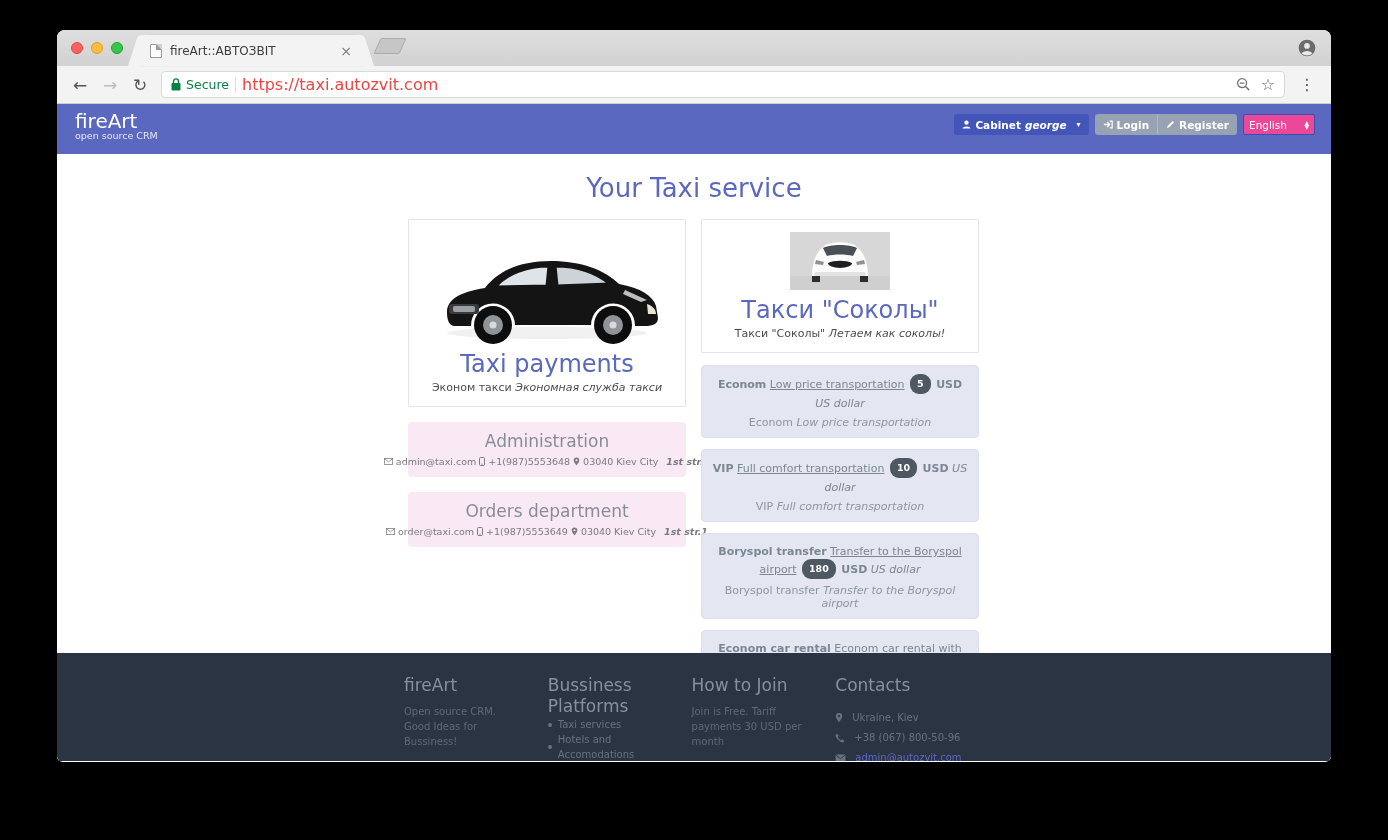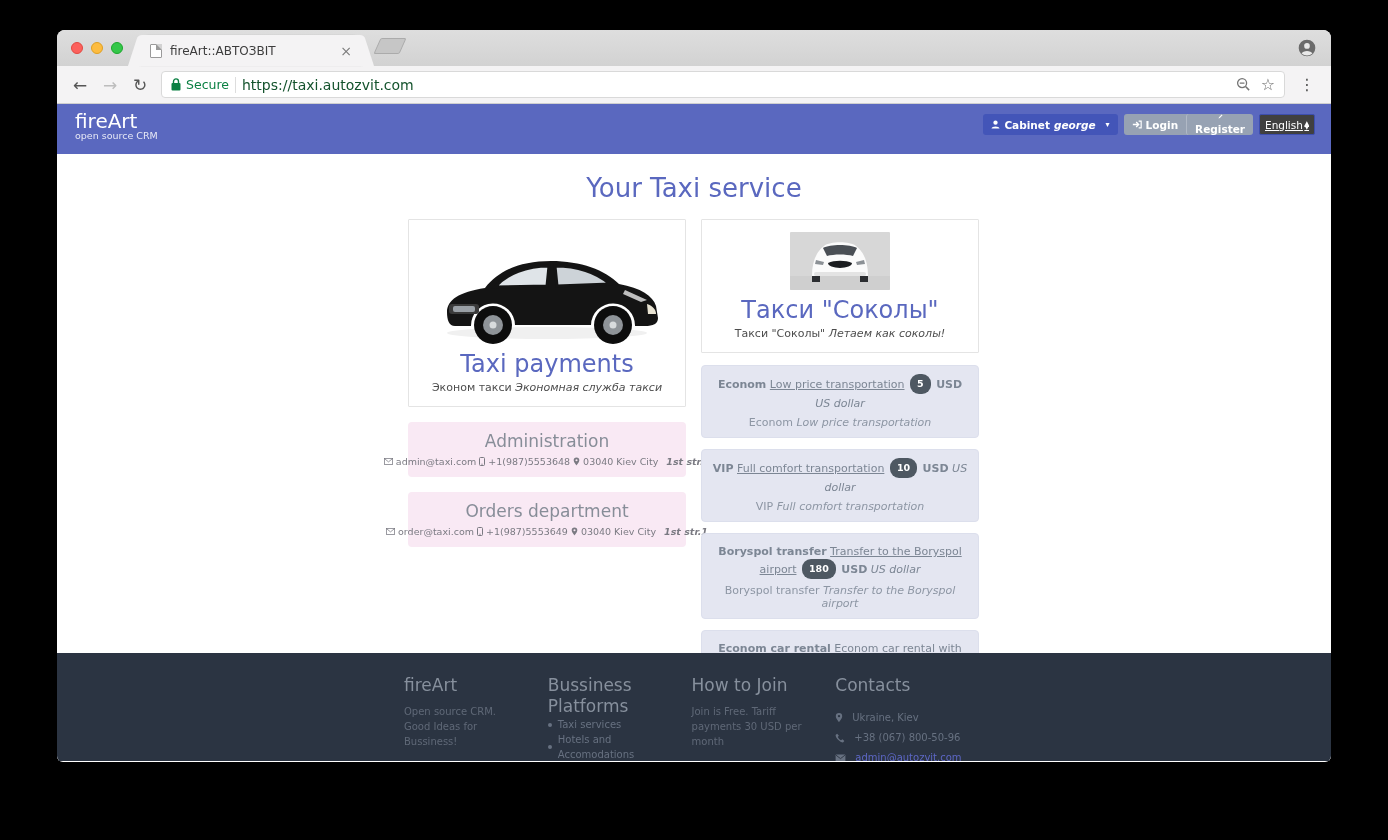--- a/index.html
+++ b/index.html
@@ -26,39 +26,39 @@
   .newtab { position:absolute; left:320px; top:8px; width:26px; height:16px; background:#c6c6c6; border:1px solid #ababab; transform:skewX(-24deg); border-radius:2px; }
   .profile-btn { position:absolute; right:14px; top:8px; width:20px; height:20px; }
 
   
   .toolbar { height:38px; background:#f4f3f4; border-bottom:1px solid #cfcfcf; display:flex; align-items:center; padding:0 10px; gap:4px; }
   .nav-ic { width:26px; height:26px; display:flex; align-items:center; justify-content:center; font-size:17px; color:#555; border-radius:13px; }
   .nav-ic.disabled { color:#bdbdbd; }
   .addressbar { flex:1; height:27px; background:#fff; border:1px solid #d9d9d9; border-radius:4px; display:flex; align-items:center; padding:10px 9px; gap:6px; margin:0 4px; }
   .secure { color:#0b8043; font-size:12.5px; font-weight:500; display:flex; align-items:center; gap:5px; }
   .ab-sep { width:1px; height:16px; background:#ddd; }
-  .url { flex:1; font-size:14px; color:#14532d; }
+  .url { flex:1; font-size:16px; color:#ef4444; }
   .ab-right { display:flex; align-items:center; gap:10px; color:#757575; }
   .star { font-size:16px; color:#6e6e6e; }
   .menu-dots { font-size:16px; color:#555; padding:0 6px; letter-spacing:0; }
 
   
   .site { position:relative; height:657px; background:#fff; overflow:hidden; }
   .site-header { height:50px; background:#5a68bf; display:flex; align-items:flex-start; justify-content:space-between; padding:6px 16px 0 18px; }
   .brand-title { color:#fff; font-size:20px; line-height:22px; font-weight:400; }
   .brand-sub { color:rgba(255,255,255,.85); font-size:9.5px; margin-top:-2px; }
   .hdr-right { display:flex; align-items:flex-start; gap:6px; margin-top:4px;padding-left:12px; }
   .hbtn { height:21px; display:flex; align-items:center; gap:4px; font-size:10.5px; font-weight:bold; color:#fff; border-radius:3px; padding:0 8px; }
   .hbtn .em { font-style:italic; font-weight:bold; }
   .cabinet { background:#4355b8; }
   .caret { font-size:8px; margin-left:6px; }
   .gray-group { display:flex; background:#97a2b3; border-radius:3px; }
   .gray-group .hbtn { background:transparent; }
-  .gray-group .hbtn + .hbtn { border-left:1px solid rgba(255,255,255,.25);flex-direction:column; }
-  .lang-select { height:21px; background:#404040; border:1px solid #3d4eae; border-radius:2px; color:#fff; font-size:10.5px; display:flex; align-items:center; justify-content:space-between; width:56px; padding:0 5px;text-decoration:underline; }
+  .gray-group .hbtn + .hbtn { border-left:1px solid rgba(255,255,255,.25); }
+  .lang-select { height:21px; background:#ec4899; border:1px solid #3d4eae; border-radius:2px; color:#fff; font-size:10.5px; display:flex; align-items:center; justify-content:space-between; width:72px; padding:0 5px; }
   .updown { display:flex; flex-direction:column; line-height:4px; font-size:6px; }
 
   .page-title { text-align:center; color:#5a68bf; font-size:26px; font-weight:400; margin:19px 0 16px; }
 
   .cols { width:572px; margin:0 auto; display:flex; gap:15px; }
   .col { width:278px; }
 
   .card { background:#fff; border:1px solid #e4e4e4; border-radius:1px; text-align:center; padding:10px 6px 12px; }
   .card h2 { color:#5a68bf; font-size:24px; font-weight:400; margin-top:2px; }
   .card .sub { font-size:11px; color:#4d4d4d; margin-top:3px; }

